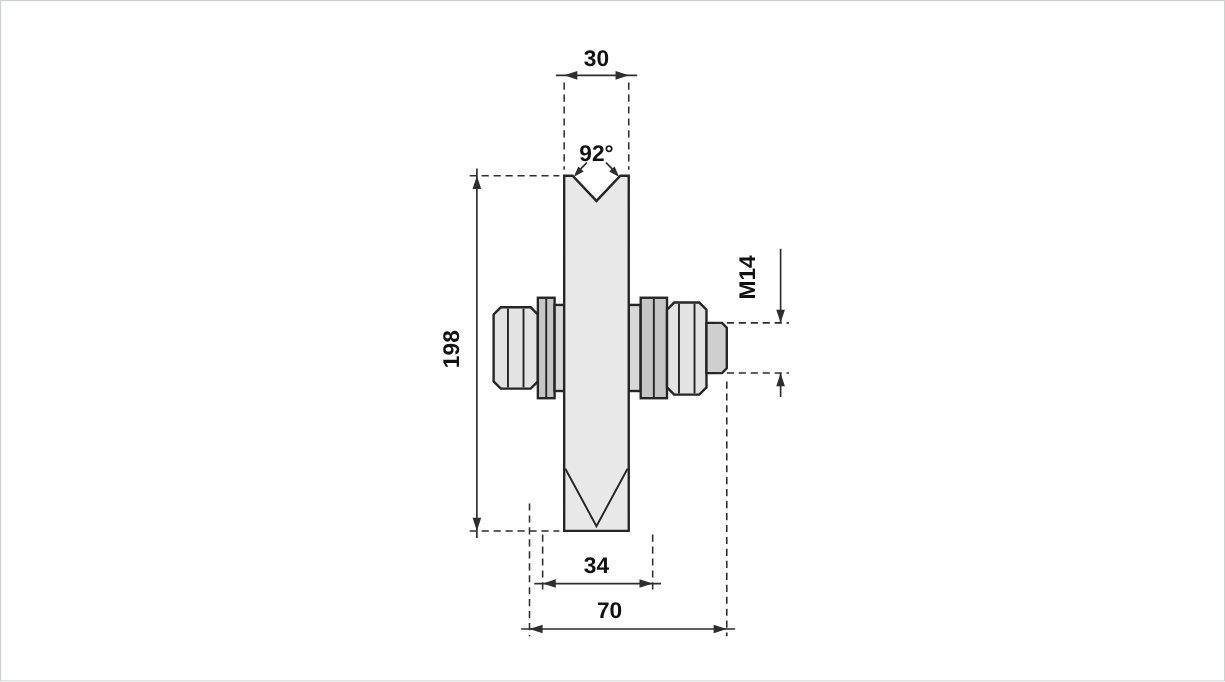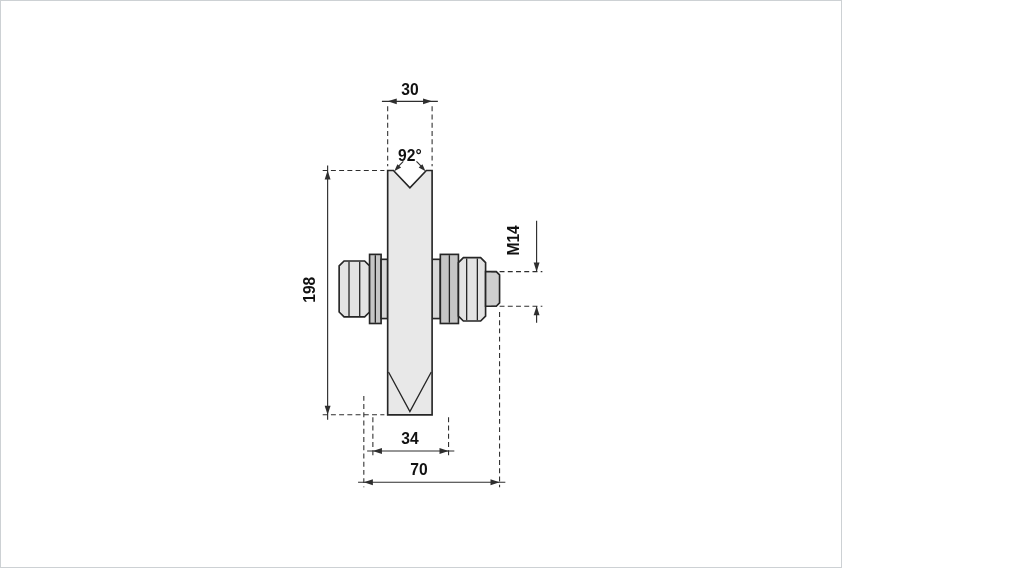--- a/index.html
+++ b/index.html
@@ -3,21 +3,21 @@
 <meta charset="utf-8">
 <style>
   html, body {
     margin: 0;
     padding: 0;
     background: #ffffff;
     font-family: "Liberation Sans", sans-serif;
   }
   .frame {
     position: relative;
-    width: 842px;
+    width: 1021px;
     height: 568px;
     box-sizing: border-box;
     border: 1px solid #cdd1d4;
     background: #ffffff;
   }
   svg { display: block; width: 100%; height: 100%; }
 
   .part-outline {
     stroke: #262626;
     stroke-width: 2;

